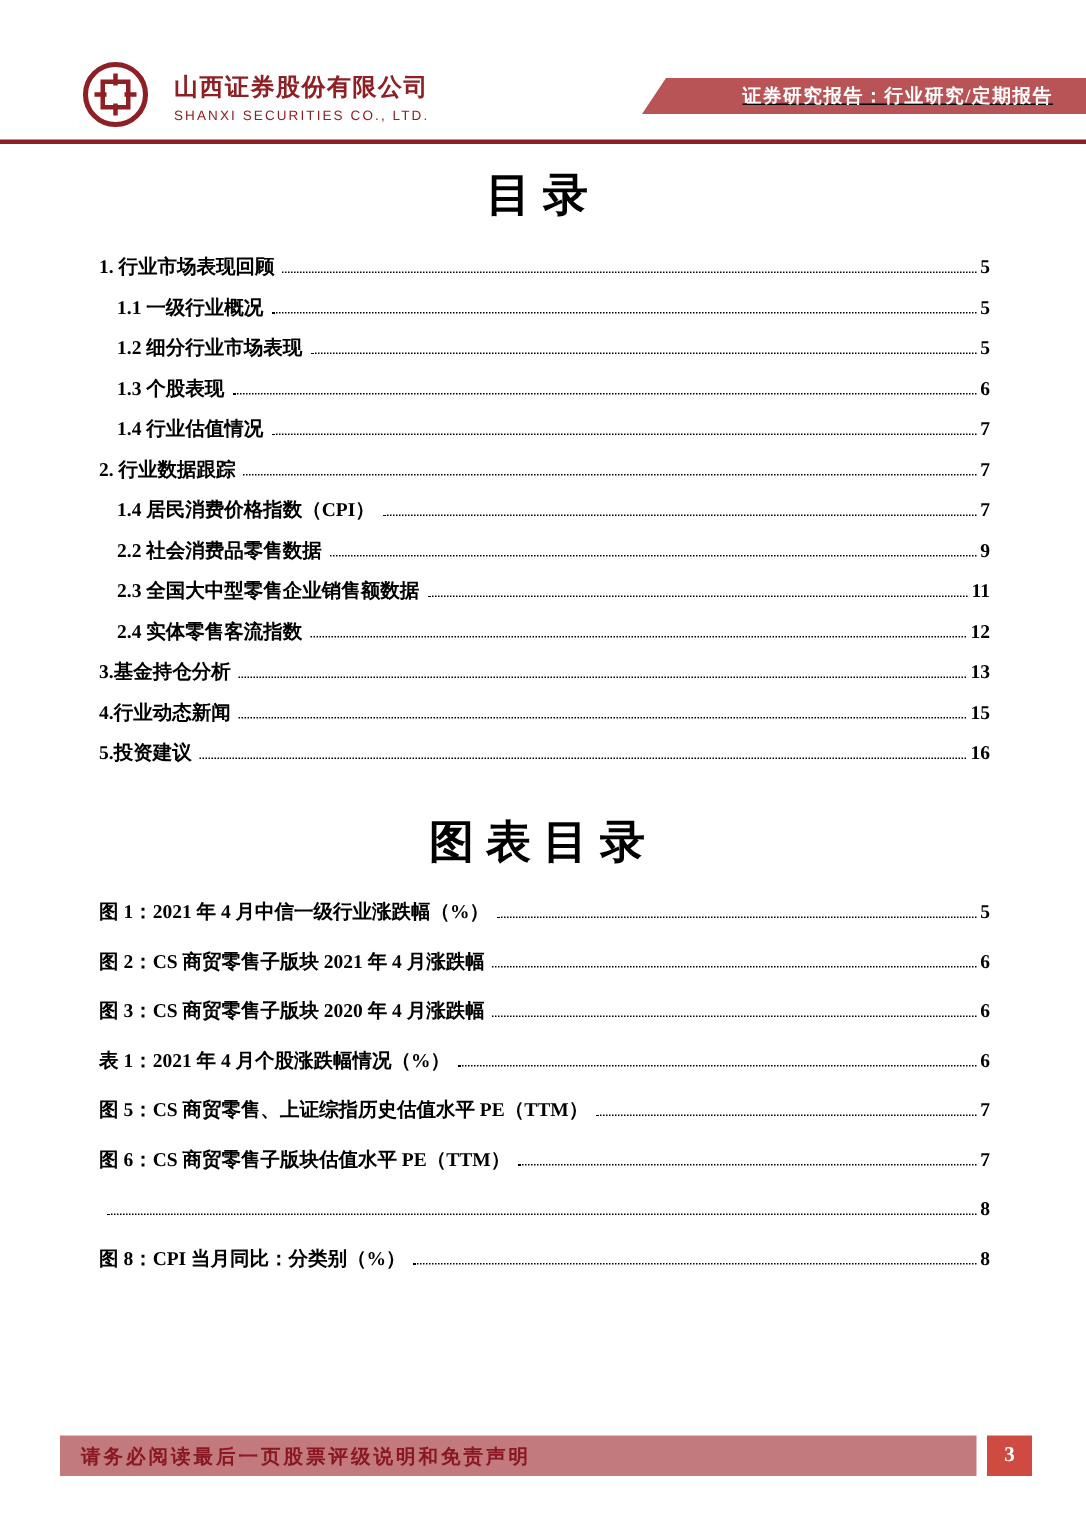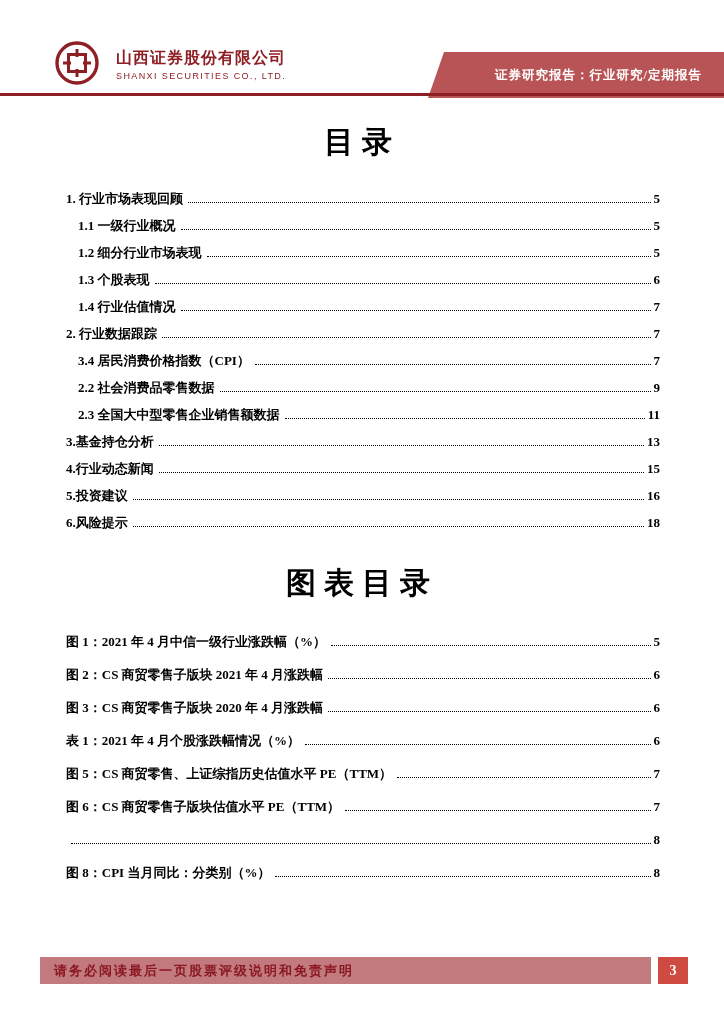--- a/index.html
+++ b/index.html
@@ -25,39 +25,39 @@
     font-size:16px;font-weight:bold;color:#8e1f24;
     letter-spacing:1px;line-height:20px;
   }
   .company-en{
     font-size:9px;color:#8e1f24;letter-spacing:1.4px;
     line-height:12px;margin-top:2px;
     font-family:"Liberation Sans","DejaVu Sans",sans-serif;
   }
   .banner{
     position:absolute;right:0;top:52px;
-    width:296px;height:46px;
+    width:296px;height:24px;
     background:#b85456;
     clip-path:polygon(16px 0, 100% 0, 100% 100%, 0 100%);
     display:flex;align-items:center;justify-content:flex-end;
-    padding-right:22px;box-sizing:border-box;
+    padding-right:22px;box-sizing:border-box;text-decoration:underline;
   }
   .banner span{
     color:#fff;font-size:12.5px;font-weight:bold;letter-spacing:1px;
   }
   .header-rule{
     position:absolute;left:0;top:93px;width:724px;height:3px;
     background:#8e1f24;
   }
   
   .big-title{
     text-align:center;
     font-size:30px;font-weight:bold;
     letter-spacing:8px;
-    margin:12px;
+    margin:0;
   }
   .toc-title{padding-top:14px;padding-bottom:16px;}
   .fig-title{padding-top:20px;padding-bottom:18px;}
   
   .list{
     margin:0 64px 0 66px;
   }
   .toc-row{
     display:flex;align-items:baseline;
     font-size:13px;line-height:16px;
@@ -147,53 +147,53 @@
       <span class="toc-label">1.4 行业估值情况</span>
       <span class="dots"></span>
       <span class="toc-page">7</span>
     </div>
     <div class="toc-row lvl1">
       <span class="toc-label">2. 行业数据跟踪</span>
       <span class="dots"></span>
       <span class="toc-page">7</span>
     </div>
     <div class="toc-row sub">
-      <span class="toc-label">3.4 居民消费价格指数（CPI）</span>
+      <span class="toc-label">1.4 居民消费价格指数（CPI）</span>
       <span class="dots"></span>
       <span class="toc-page">7</span>
     </div>
     <div class="toc-row sub">
       <span class="toc-label">2.2 社会消费品零售数据</span>
       <span class="dots"></span>
       <span class="toc-page">9</span>
     </div>
     <div class="toc-row sub">
       <span class="toc-label">2.3 全国大中型零售企业销售额数据</span>
       <span class="dots"></span>
       <span class="toc-page">11</span>
     </div>
+    <div class="toc-row sub">
+      <span class="toc-label">2.4 实体零售客流指数</span>
+      <span class="dots"></span>
+      <span class="toc-page">12</span>
+    </div>
     <div class="toc-row lvl1">
       <span class="toc-label">3.基金持仓分析</span>
       <span class="dots"></span>
       <span class="toc-page">13</span>
     </div>
     <div class="toc-row lvl1">
       <span class="toc-label">4.行业动态新闻</span>
       <span class="dots"></span>
       <span class="toc-page">15</span>
     </div>
     <div class="toc-row lvl1">
       <span class="toc-label">5.投资建议</span>
       <span class="dots"></span>
       <span class="toc-page">16</span>
-    </div>
-    <div class="toc-row lvl1">
-      <span class="toc-label">6.风险提示</span>
-      <span class="dots"></span>
-      <span class="toc-page">18</span>
     </div>
   </div>
 
 <h1 class="big-title fig-title">图表目录</h1>
 <div class="list fig-list" id="fig-list">
     <div class="toc-row">
       <span class="toc-label">图 1：2021 年 4 月中信一级行业涨跌幅（%）</span>
       <span class="dots"></span>
       <span class="toc-page">5</span>
     </div>

